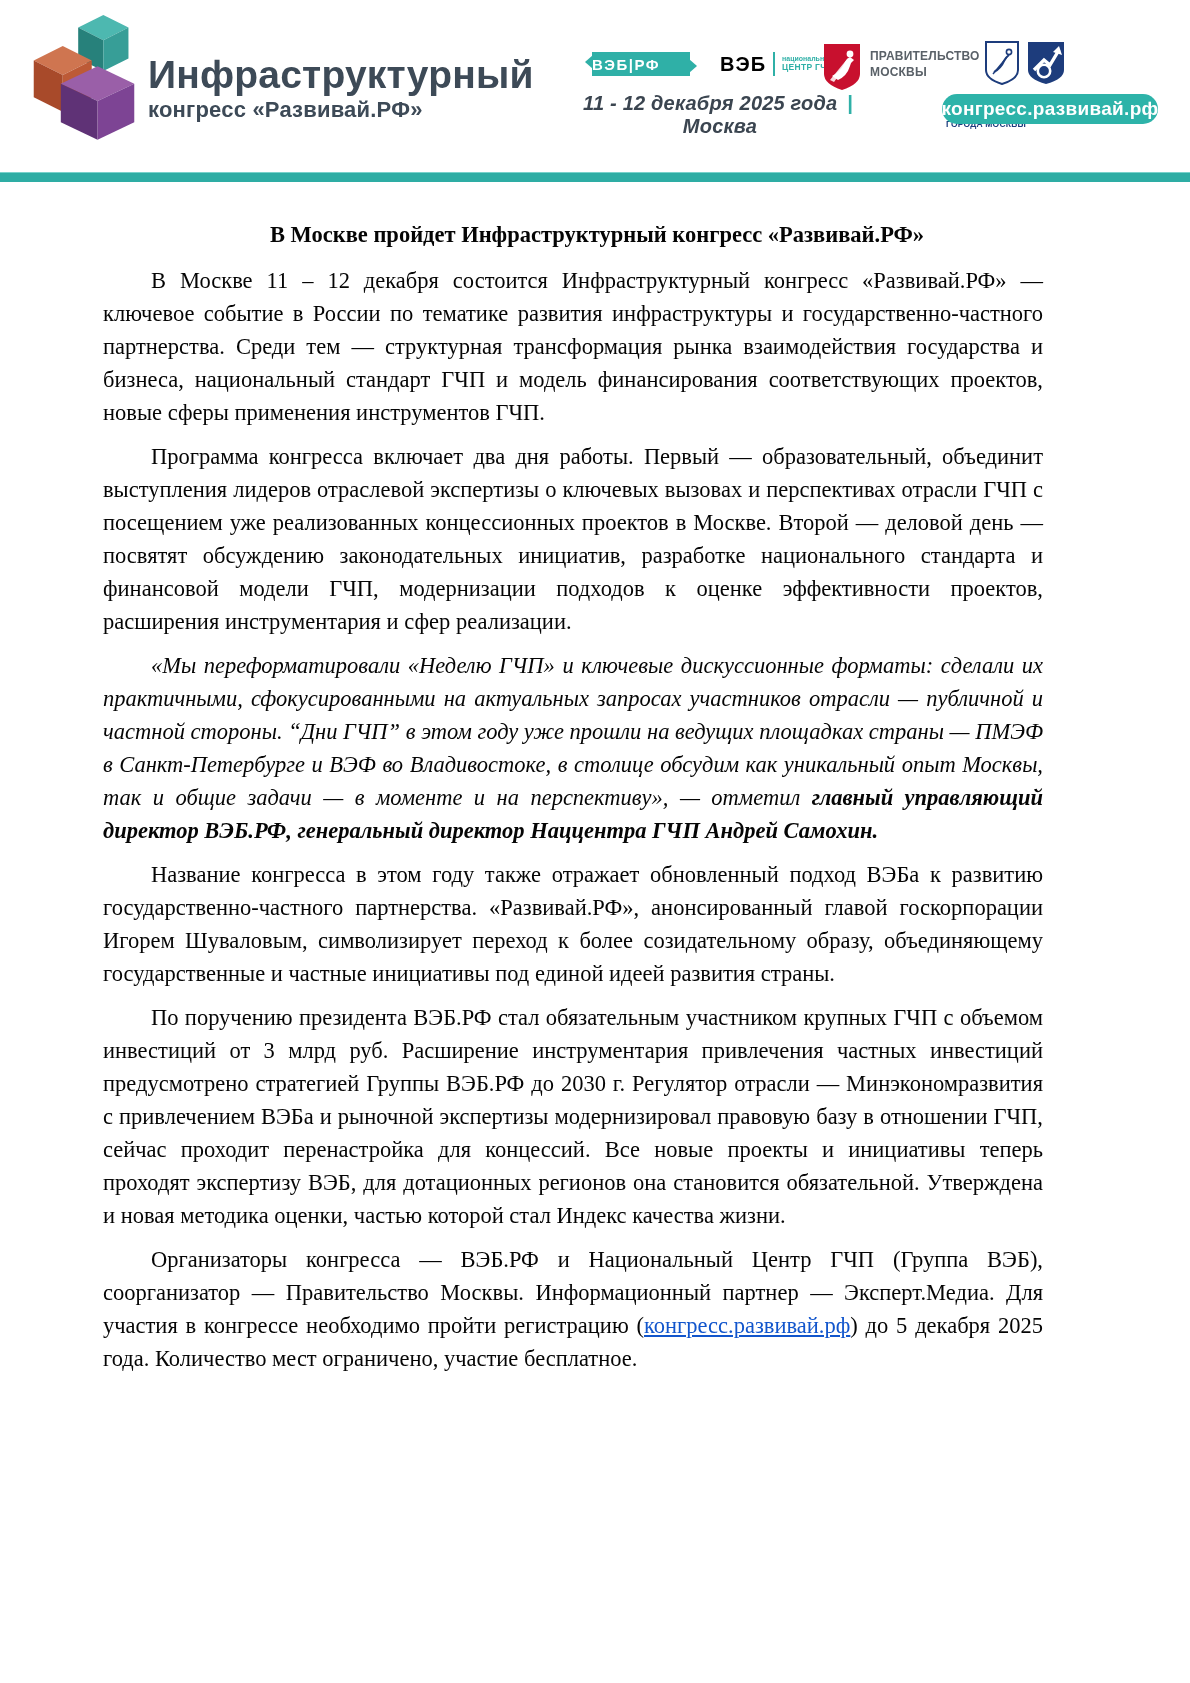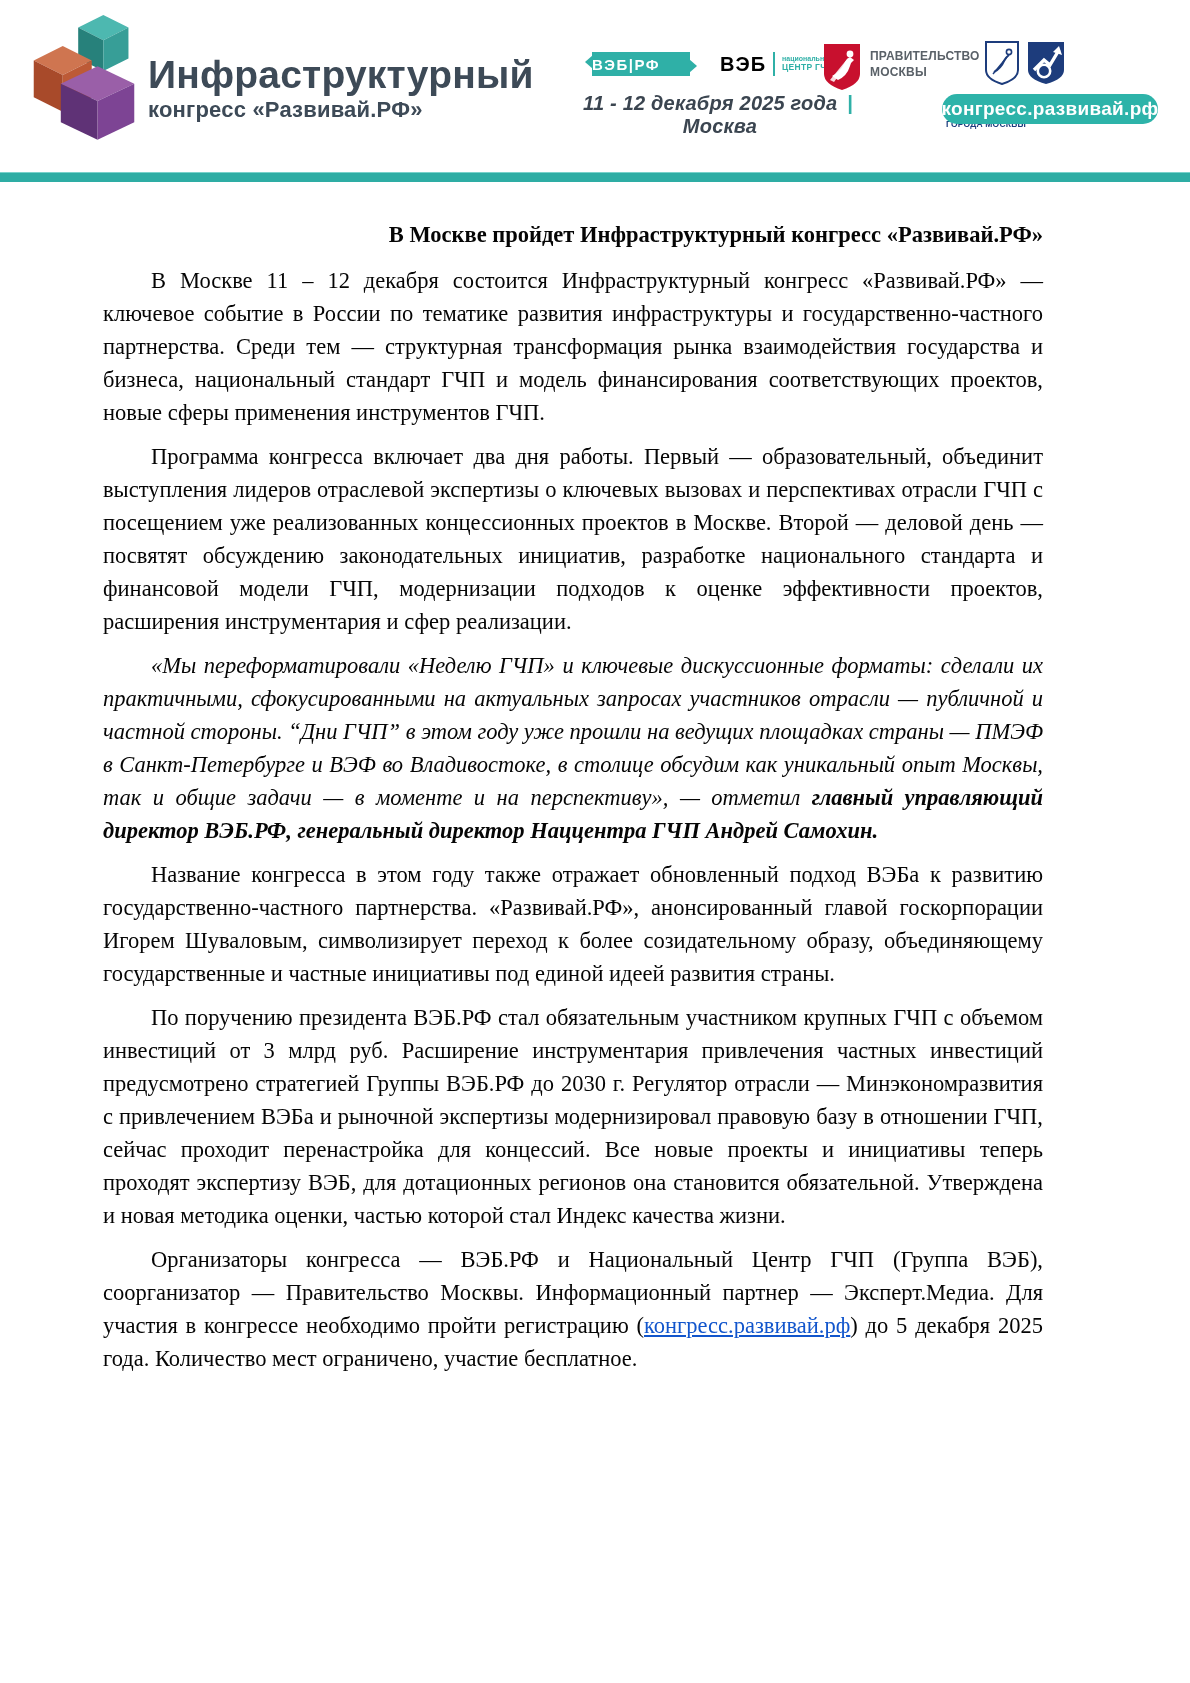--- a/index.html
+++ b/index.html
@@ -62,21 +62,21 @@
   .teal-rule{position:absolute;left:0;top:172px;width:1190px;height:9px;background:#2eada4;border-top:1px solid #79d2cb;}
 
   
   .doc{
     position:absolute;left:103px;top:218px;width:940px;
     font-family:"Liberation Serif", serif;
     font-size:22.5px;line-height:33px;color:#050505;
     text-align:justify;
   }
   .doc p{margin:0 0 11px 0;text-indent:48px;}
-  .doc .title{font-weight:bold;margin-bottom:13px;text-align:right;}
+  .doc .title{font-weight:bold;margin-bottom:13px;text-align:center;}
   .it{font-style:italic;margin-top:13px;}
   .b{font-weight:bold;}
   .doc-link{color:#1155cc;text-decoration:underline;cursor:pointer;}
 </style>
 </head>
 <body>
 
 <div class="page">
 
   <div class="header">

